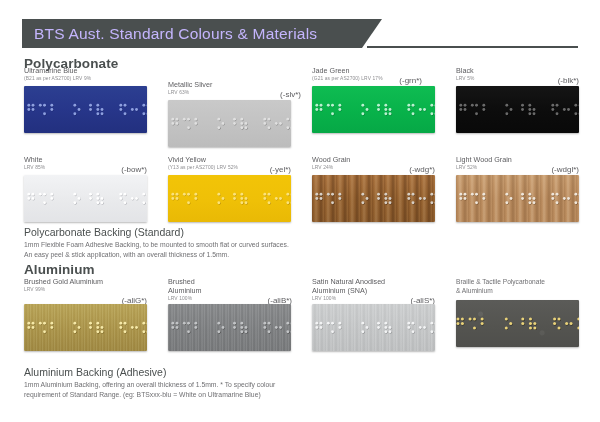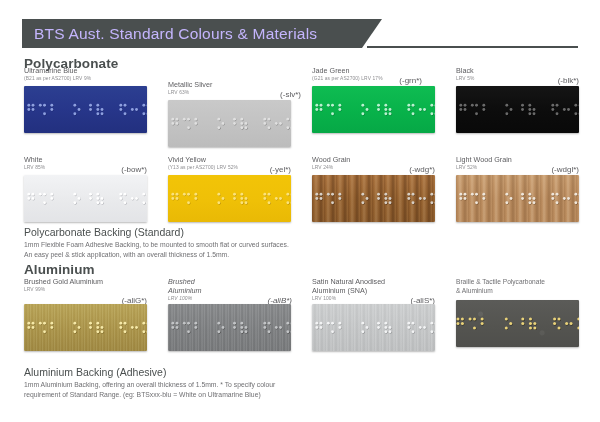--- a/index.html
+++ b/index.html
@@ -808,21 +808,21 @@
             <circle cx="119.84" cy="19.3" r="1.45" fill="#f6e9a8"></circle>
             <circle cx="120.29" cy="28.250000000000004" r="1.45" fill="rgba(90,70,10,0.6)"></circle>
             <circle cx="119.84" cy="27.700000000000003" r="1.45" fill="#f6e9a8"></circle>
             <circle cx="124.49000000000001" cy="19.85" r="1.45" fill="rgba(90,70,10,0.6)"></circle>
             <circle cx="124.04" cy="19.3" r="1.45" fill="#f6e9a8"></circle>
             <circle cx="124.49000000000001" cy="28.250000000000004" r="1.45" fill="rgba(90,70,10,0.6)"></circle>
             <circle cx="124.04" cy="27.700000000000003" r="1.45" fill="#f6e9a8"></circle>
           </svg>
         </div>
       </div>
-      <div class="cell" style="left: 168px; top: 277px; width: 124px; font-style: italic;">
+      <div class="cell" style="left: 168px; top: 277px; width: 124px;">
         <div class="nm">Brushed</div>
         <div class="nm">Aluminium</div>
         <div class="meta">LRV 100%</div>
         <div class="code" style="top: 19px;">(-aliB*)</div>
         <div class="swatch sw-aliB" style="width: 123px; height: 47px; margin-top: 2px;">
           <svg class="dots" viewBox="0 0 123 47" preserveAspectRatio="none">
             <circle cx="-6.21" cy="19.85" r="1.45" fill="rgba(40,40,40,0.6)"></circle>
             <circle cx="-6.66" cy="19.3" r="1.45" fill="#c2c4c6"></circle>
             <circle cx="-6.21" cy="28.250000000000004" r="1.45" fill="rgba(40,40,40,0.6)"></circle>
             <circle cx="-6.66" cy="27.700000000000003" r="1.45" fill="#c2c4c6"></circle>

